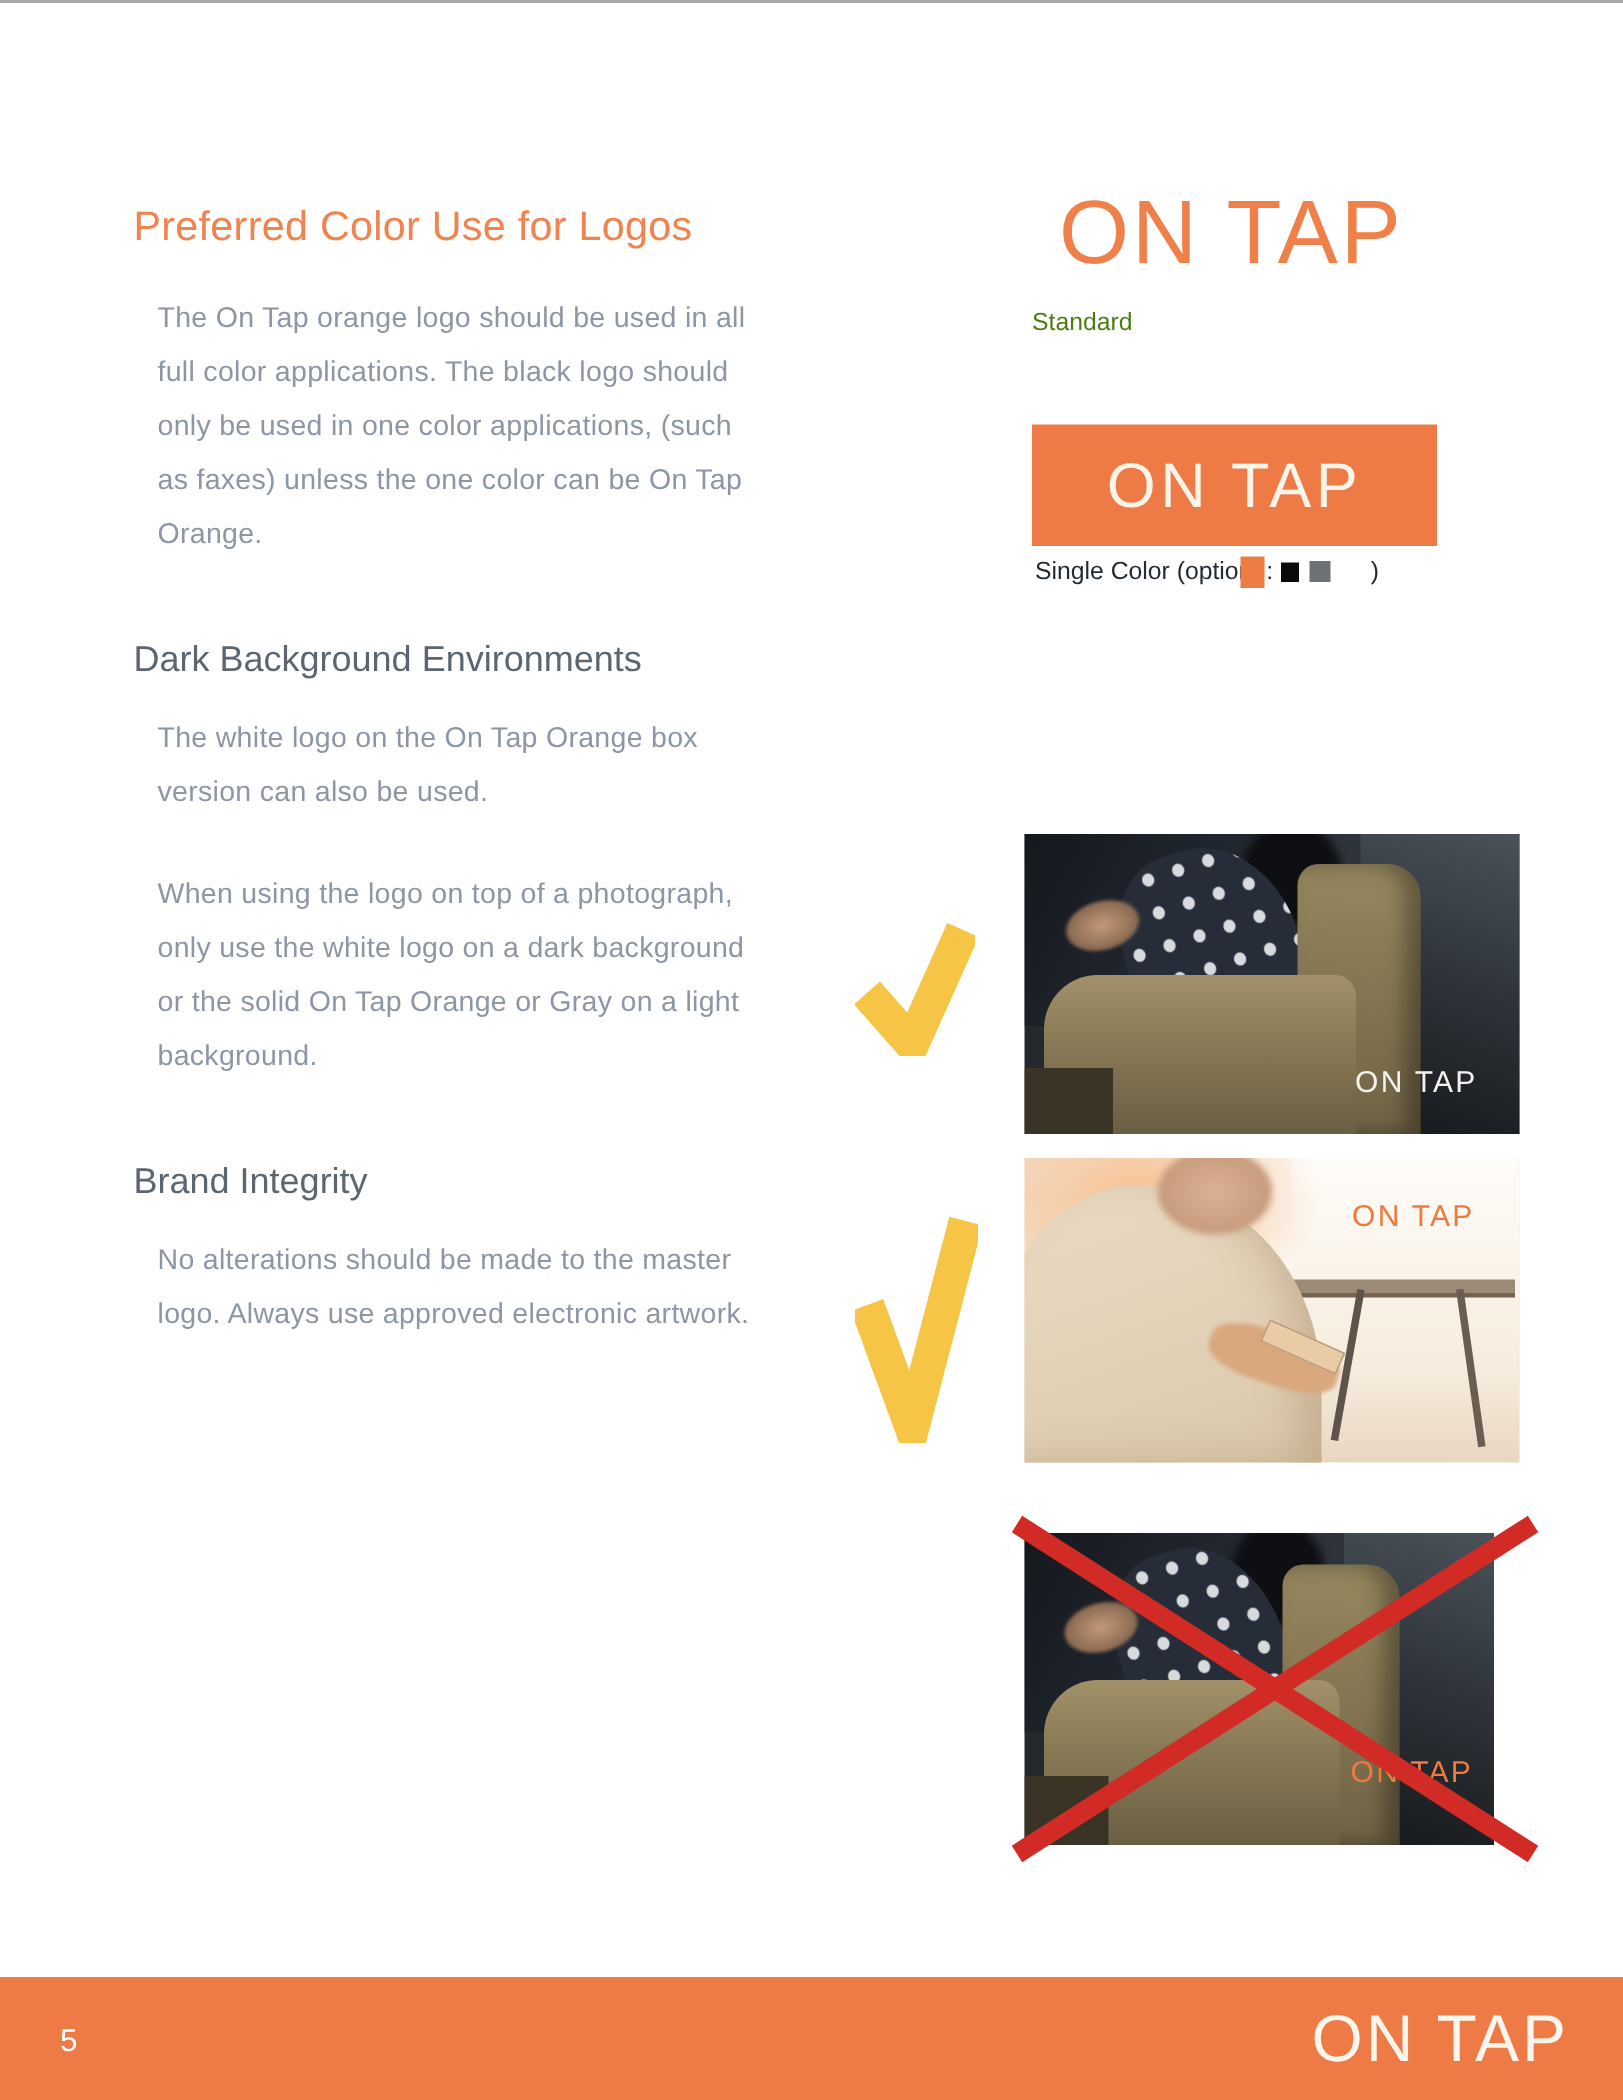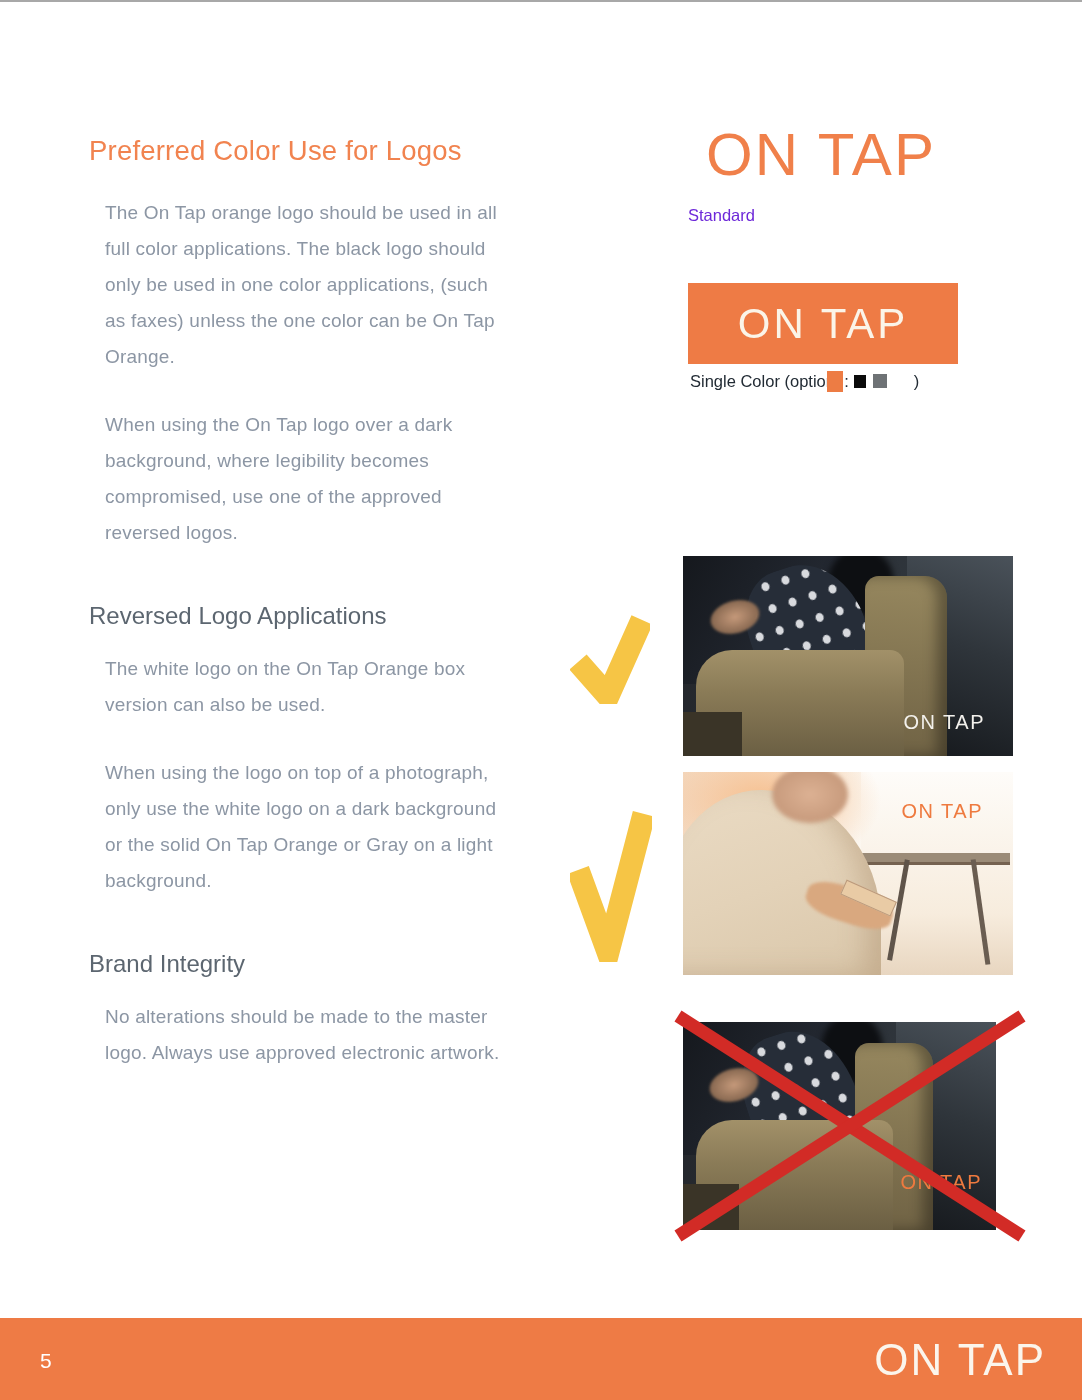--- a/index.html
+++ b/index.html
@@ -22,21 +22,21 @@
   .section-h {
     font-size:24px; line-height:42px; color:#5c6670; font-weight:400;
     margin:44px 0 14px 0; white-space:pre-line;
   }
 
   
   .biglogo {
     position:absolute; left:658px; top:124px; width:326px; text-align:center;
     font-size:60px; line-height:62px; color:#f0804a; letter-spacing:2px; font-weight:400;
   }
-  .standard-label { position:absolute; left:688px; top:206px; font-size:16.5px; color:#6d28d9; }
+  .standard-label { position:absolute; left:688px; top:206px; font-size:16.5px; color:#4d7c0f; }
   .orange-box {
     position:absolute; left:688px; top:283px; width:270px; height:81px; background:#ee7b45;
     display:flex; align-items:center; justify-content:center;
     color:#fbf4e8; font-size:42px; letter-spacing:3px;
   }
   .single-line {
     position:absolute; left:690px; top:368px; height:26px;
     display:flex; align-items:center; font-size:16.5px; color:#222b34;
   }
   .sw { display:inline-block; }
@@ -115,26 +115,22 @@
   <div class="topline"></div>
 
   <div id="left-col">
     <h1 class="page-title">Preferred Color Use for Logos</h1>
     <p class="para">The On Tap orange logo should be used in all
 full color applications. The black logo should
 only be used in one color applications, (such
 as faxes) unless the one color can be On Tap
 Orange.</p>
 
-    <p class="para">When using the On Tap logo over a dark
-background, where legibility becomes
-compromised, use one of the approved
-reversed logos.</p>
-
-    <h2 class="section-h">Reversed Logo Applications</h2>
+    <h2 class="section-h">Dark Background Environments</h2>
+
     <p class="para">The white logo on the On Tap Orange box
 version can also be used.</p>
 
     <p class="para">When using the logo on top of a photograph,
 only use the white logo on a dark background
 or the solid On Tap Orange or Gray on a light
 background.</p>
 
     <h2 class="section-h">Brand Integrity</h2>
     <p class="para">No alterations should be made to the master

